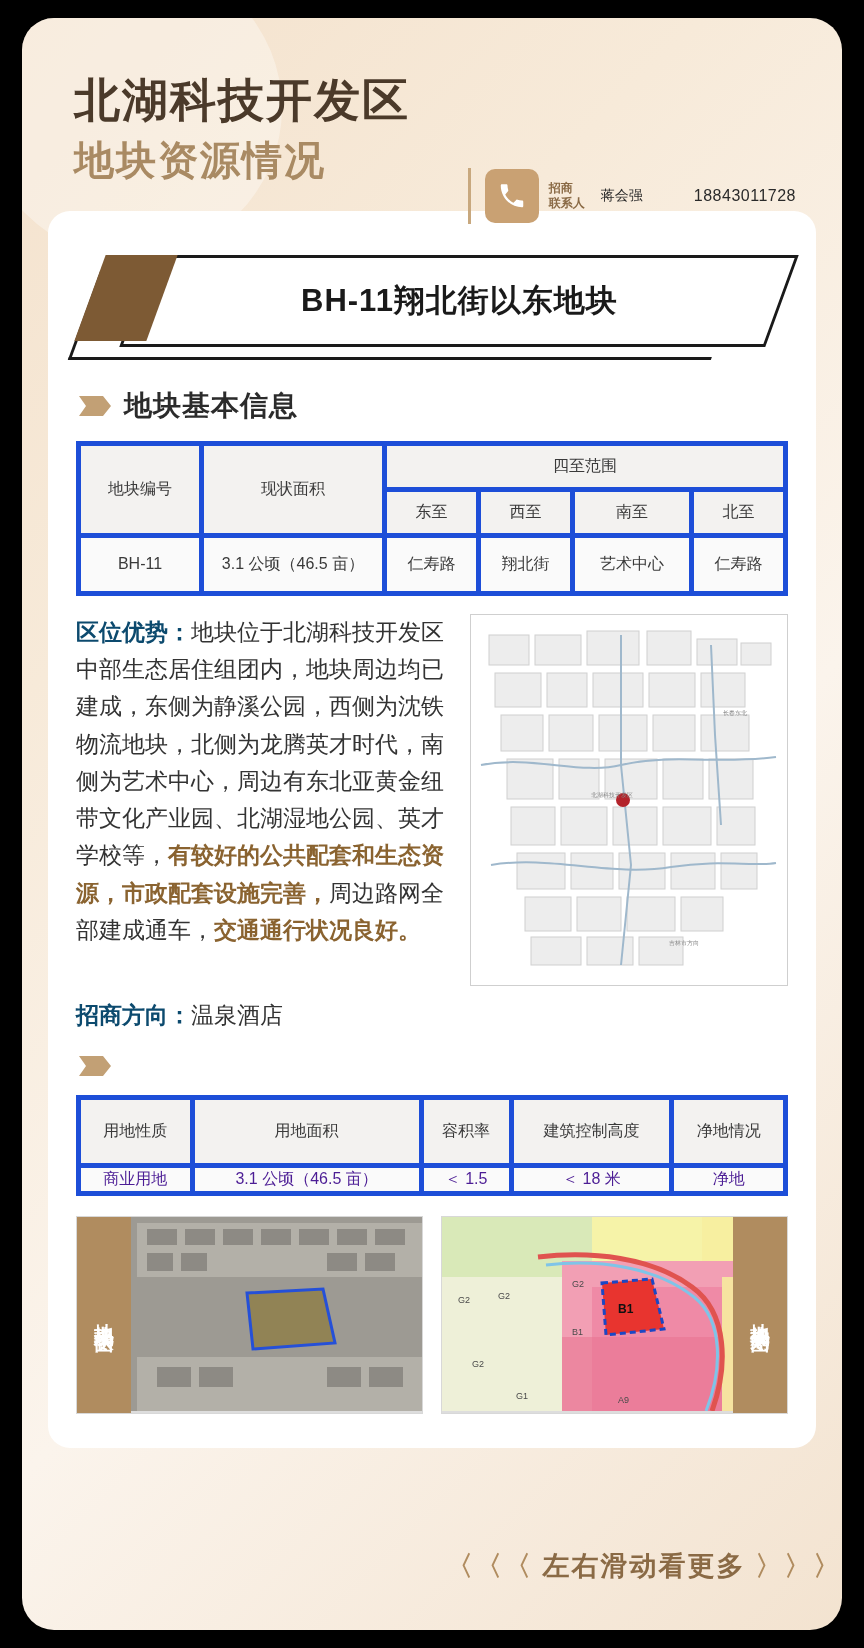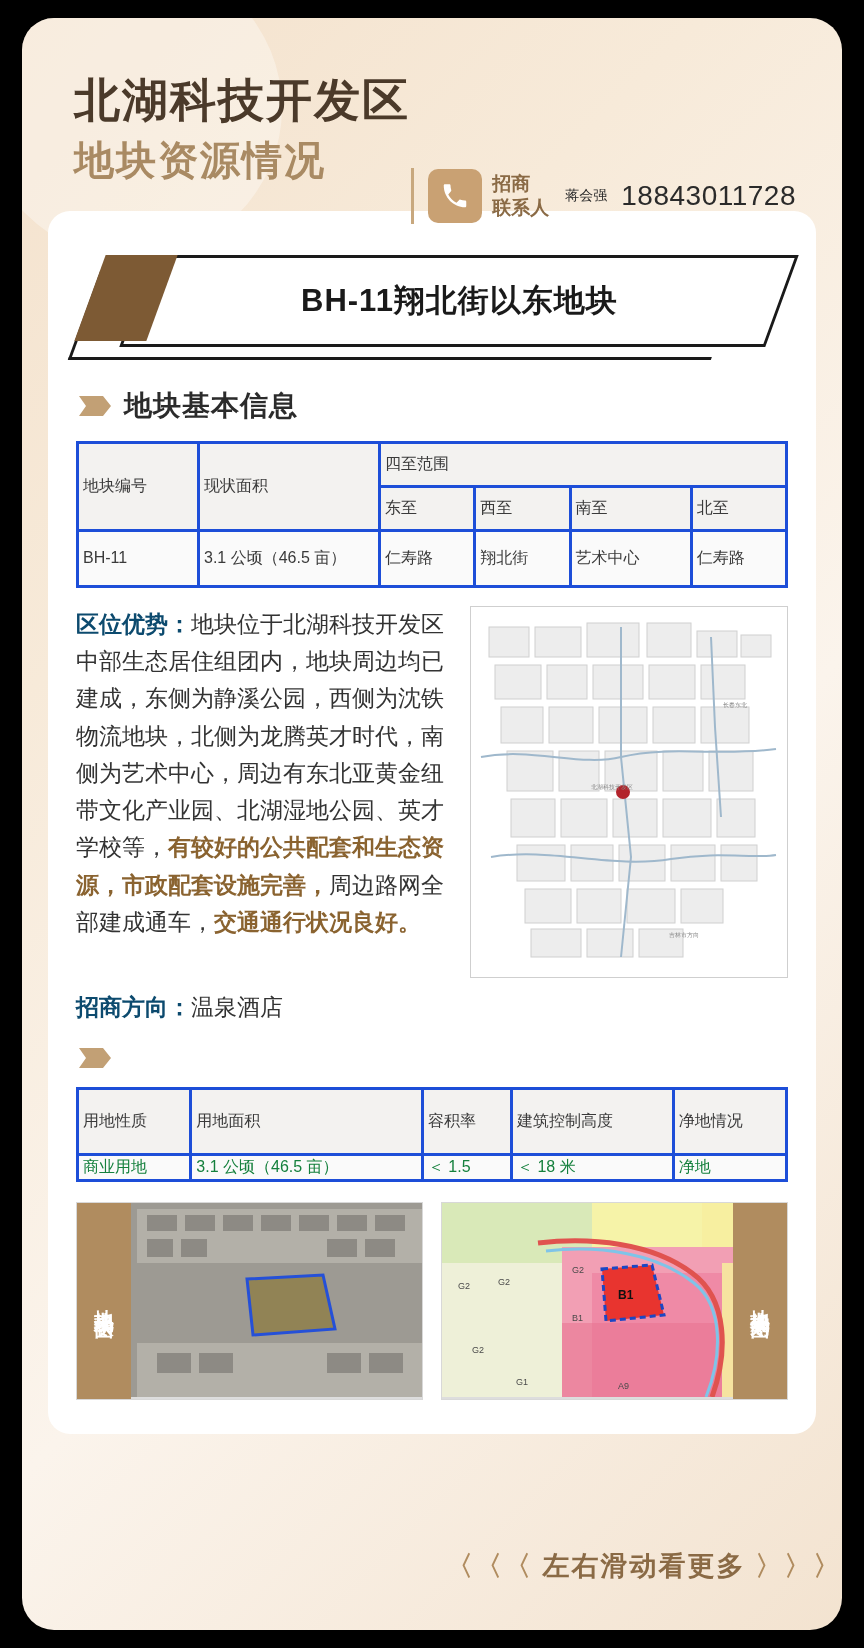--- a/index.html
+++ b/index.html
@@ -34,24 +34,24 @@
   .contact{
     position:absolute;right:46px;top:150px;display:flex;align-items:center;z-index:3;
   }
   .contact-divider{width:3px;height:56px;background:#c8a87e;margin-right:14px;}
   .phone-badge{
     width:54px;height:54px;border-radius:10px;background:#c9a173;
     display:flex;align-items:center;justify-content:center;margin-right:10px;
   }
   .phone-badge svg{width:30px;height:30px;fill:#fff;}
   .contact-label{
-    font-size:19px;color:#8a6a45;line-height:1.25;font-weight:bold;margin-right:16px;
+    font-size:12px;color:#8a6a45;line-height:1.25;font-weight:bold;margin-right:16px;
   }
   .contact-name{font-size:14px;color:#2a2a2a;margin-right:14px;}
-  .contact-phone{font-size:28px;color:#2a2a2a;letter-spacing:0.5px;}
+  .contact-phone{font-size:16px;color:#2a2a2a;letter-spacing:0.5px;margin-left:37px;}
 
   .white-panel{
     position:relative;z-index:2;margin:26px 26px 0 26px;background:#fff;
     border-radius:22px;padding:26px 28px 34px 28px;box-sizing:border-box;
     width:768px;min-height:1180px;
   }
   
   .ribbon-wrap{position:relative;height:118px;margin:10px 0 6px 0;}
   .ribbon{
     position:absolute;left:60px;top:8px;width:640px;height:86px;
@@ -74,26 +74,26 @@
 
   .sec-head{display:flex;align-items:center;margin:22px 0 16px 2px;}
   .sec-flag{
     width:34px;height:26px;margin-right:12px;position:relative;flex:none;
   }
   .sec-flag svg{width:34px;height:26px;}
   .sec-title{font-size:28px;font-weight:bold;color:#2b2b2b;letter-spacing:1px;}
 
   table{border-collapse:collapse;width:100%;font-size:16px;color:#333;}
   .tbl1 th,.tbl1 td,.tbl2 th,.tbl2 td{
-    border:3px solid #1d4ed8;text-align:left;
+    border:5px solid #1d4ed8;text-align:center;
   }
   .tbl1 th{background:#f3f2f0;font-weight:normal;color:#3a3a3a;padding:10px 4px;font-size:16px;}
   .tbl1 td{background:#fafafa;padding:16px 4px;font-size:16px;color:#3a3a3a;}
   .tbl2 th{background:#f3f2f0;font-weight:normal;color:#3a3a3a;padding:21px 4px;font-size:16px;}
-  .tbl2 td{background:#fafafa;padding:1px 4px;font-size:16px;color:#15803d;}
+  .tbl2 td{background:#fafafa;padding:1px 4px;font-size:16px;color:#4c1d95;}
 
   .body-row{display:flex;margin-top:18px;}
   .body-text{
     width:400px;font-size:23px;line-height:1.62;color:#333;
   }
   .lbl{color:#0c4a6e;font-weight:bold;font-family:Liberation Serif, serif;}
   .hl{color:#8a6330;font-weight:bold;}
   .map-box{
     width:316px;height:370px;margin-left:14px;border:1px solid #cfcfcf;background:#fff;
     position:relative;overflow:hidden;flex:none;

